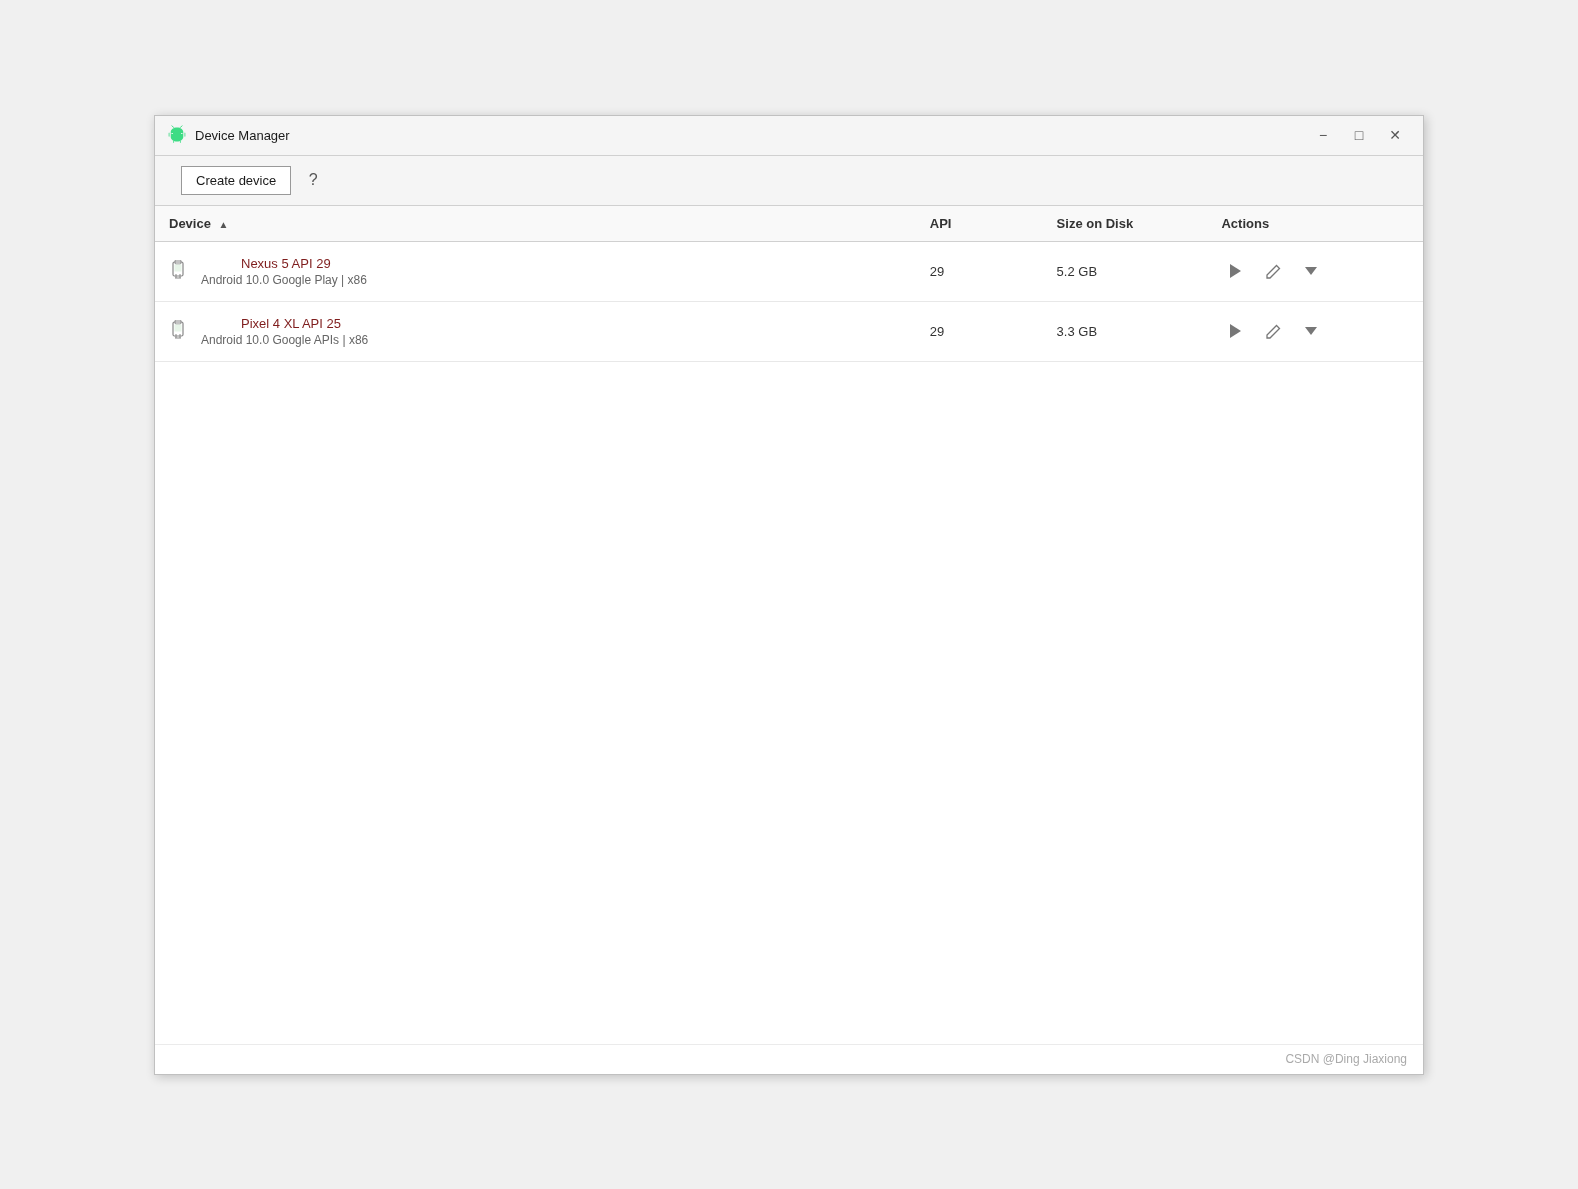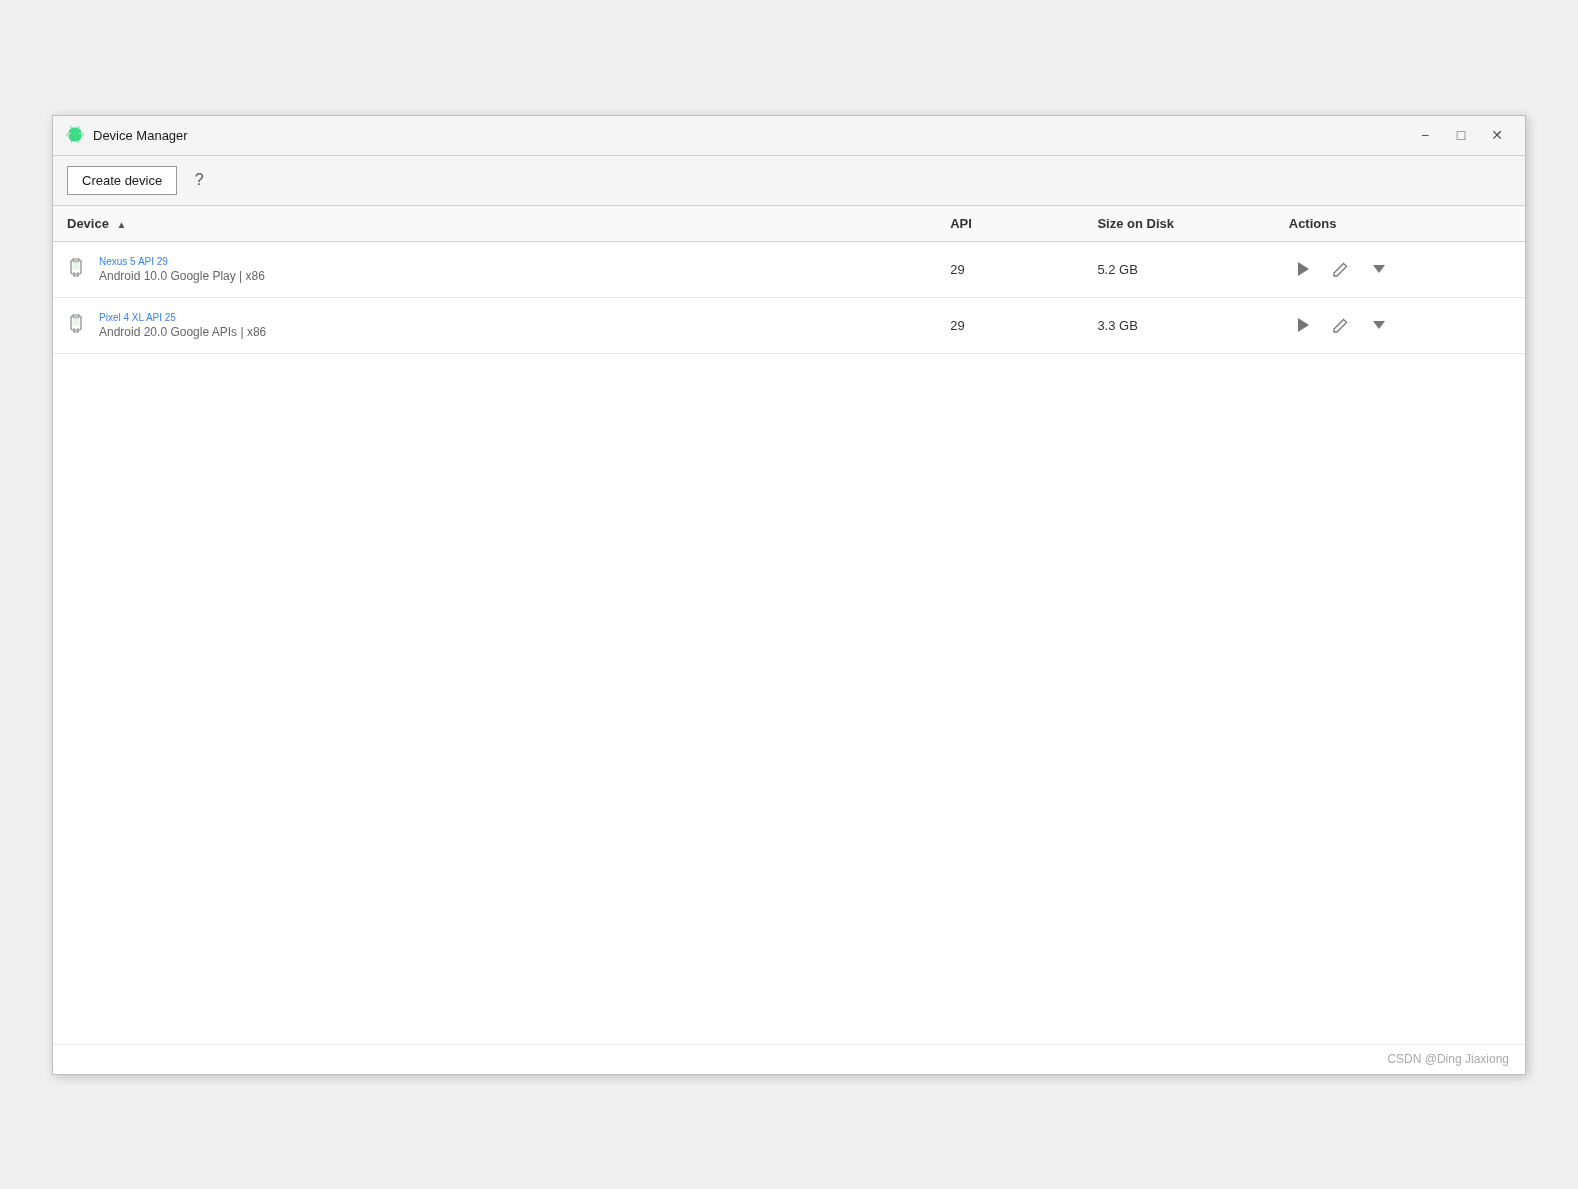--- a/index.html
+++ b/index.html
@@ -7,21 +7,21 @@
       width: 1578px;
       height: 1189px;
       background: #f0f0f0;
       font-family: 'Segoe UI', Arial, sans-serif;
       font-size: 14px;
       display: flex;
       align-items: center;
       justify-content: center;
     }
     .window {
-      width: 1474px;
+      width: 1270px;
       height: 960px;
       background: #ffffff;
       border: 1px solid #c0c0c0;
       box-shadow: 2px 2px 10px rgba(0,0,0,0.2);
       display: flex;
       flex-direction: column;
     }
     .title-bar {
       height: 40px;
       background: #f5f5f5;
@@ -58,21 +58,21 @@
       justify-content: center;
       color: #555;
       font-size: 14px;
     }
     .toolbar {
       height: 50px;
       background: #f5f5f5;
       border-bottom: 1px solid #d0d0d0;
       display: flex;
       align-items: center;
-      padding: 0 14px;
+      padding: 0 26px;
       gap: 8px;
     }
     .create-device-btn {
       padding: 6px 14px;
       background: #ffffff;
       border: 1px solid #999;
       cursor: pointer;
       font-size: 13px;
       color: #1a1a1a;
       font-weight: 500;
@@ -136,23 +136,24 @@
       display: flex;
       align-items: center;
       gap: 10px;
     }
     .device-icon {
       width: 22px;
       height: 22px;
       flex-shrink: 0;
     }
     .device-info .device-name {
-      font-size: 10px;
+      font-size: 13px;
       font-weight: 500;
-      color: #3b82f6;
+      color: #7f1d1d;
+      margin-left: 40px;
     }
     .device-info .device-sub {
       font-size: 12px;
       color: #666;
       margin-top: 2px;
       text-align: center;
     }
     td.api-val, td.size-val {
       font-size: 13px;
       color: #333;
@@ -284,21 +285,21 @@
         <svg class="device-icon" viewBox="0 0 22 22" xmlns="http://www.w3.org/2000/svg">
           <rect x="4" y="2" width="10" height="14" rx="1.5" fill="none" stroke="#888" stroke-width="1.2"></rect>
           <rect x="6" y="0" width="6" height="4" rx="1" fill="none" stroke="#888" stroke-width="1"></rect>
           <line x1="7" y1="14" x2="7" y2="18" stroke="#888" stroke-width="1"></line>
           <line x1="11" y1="14" x2="11" y2="18" stroke="#888" stroke-width="1"></line>
           <line x1="6" y1="18" x2="12" y2="18" stroke="#888" stroke-width="1"></line>
           <rect x="5.5" y="4.5" width="7" height="7" rx="0.5" fill="#e8f5e9"></rect>
         </svg>
         <div class="device-info">
           <div class="device-name">Pixel 4 XL API 25</div>
-          <div class="device-sub">Android 20.0 Google APIs | x86</div>
+          <div class="device-sub">Android 10.0 Google APIs | x86</div>
         </div>
       </div>
     </td>
             <td class="api-val">29</td>
             <td class="size-val">3.3 GB</td>
             <td class="actions-val">
       <div class="action-icons">
         <button class="action-icon-btn" title="Run">
           <svg width="14" height="16" viewBox="0 0 14 16" fill="#777" xmlns="http://www.w3.org/2000/svg">
             <polygon points="2,1 13,8 2,15" fill="#777"></polygon>

